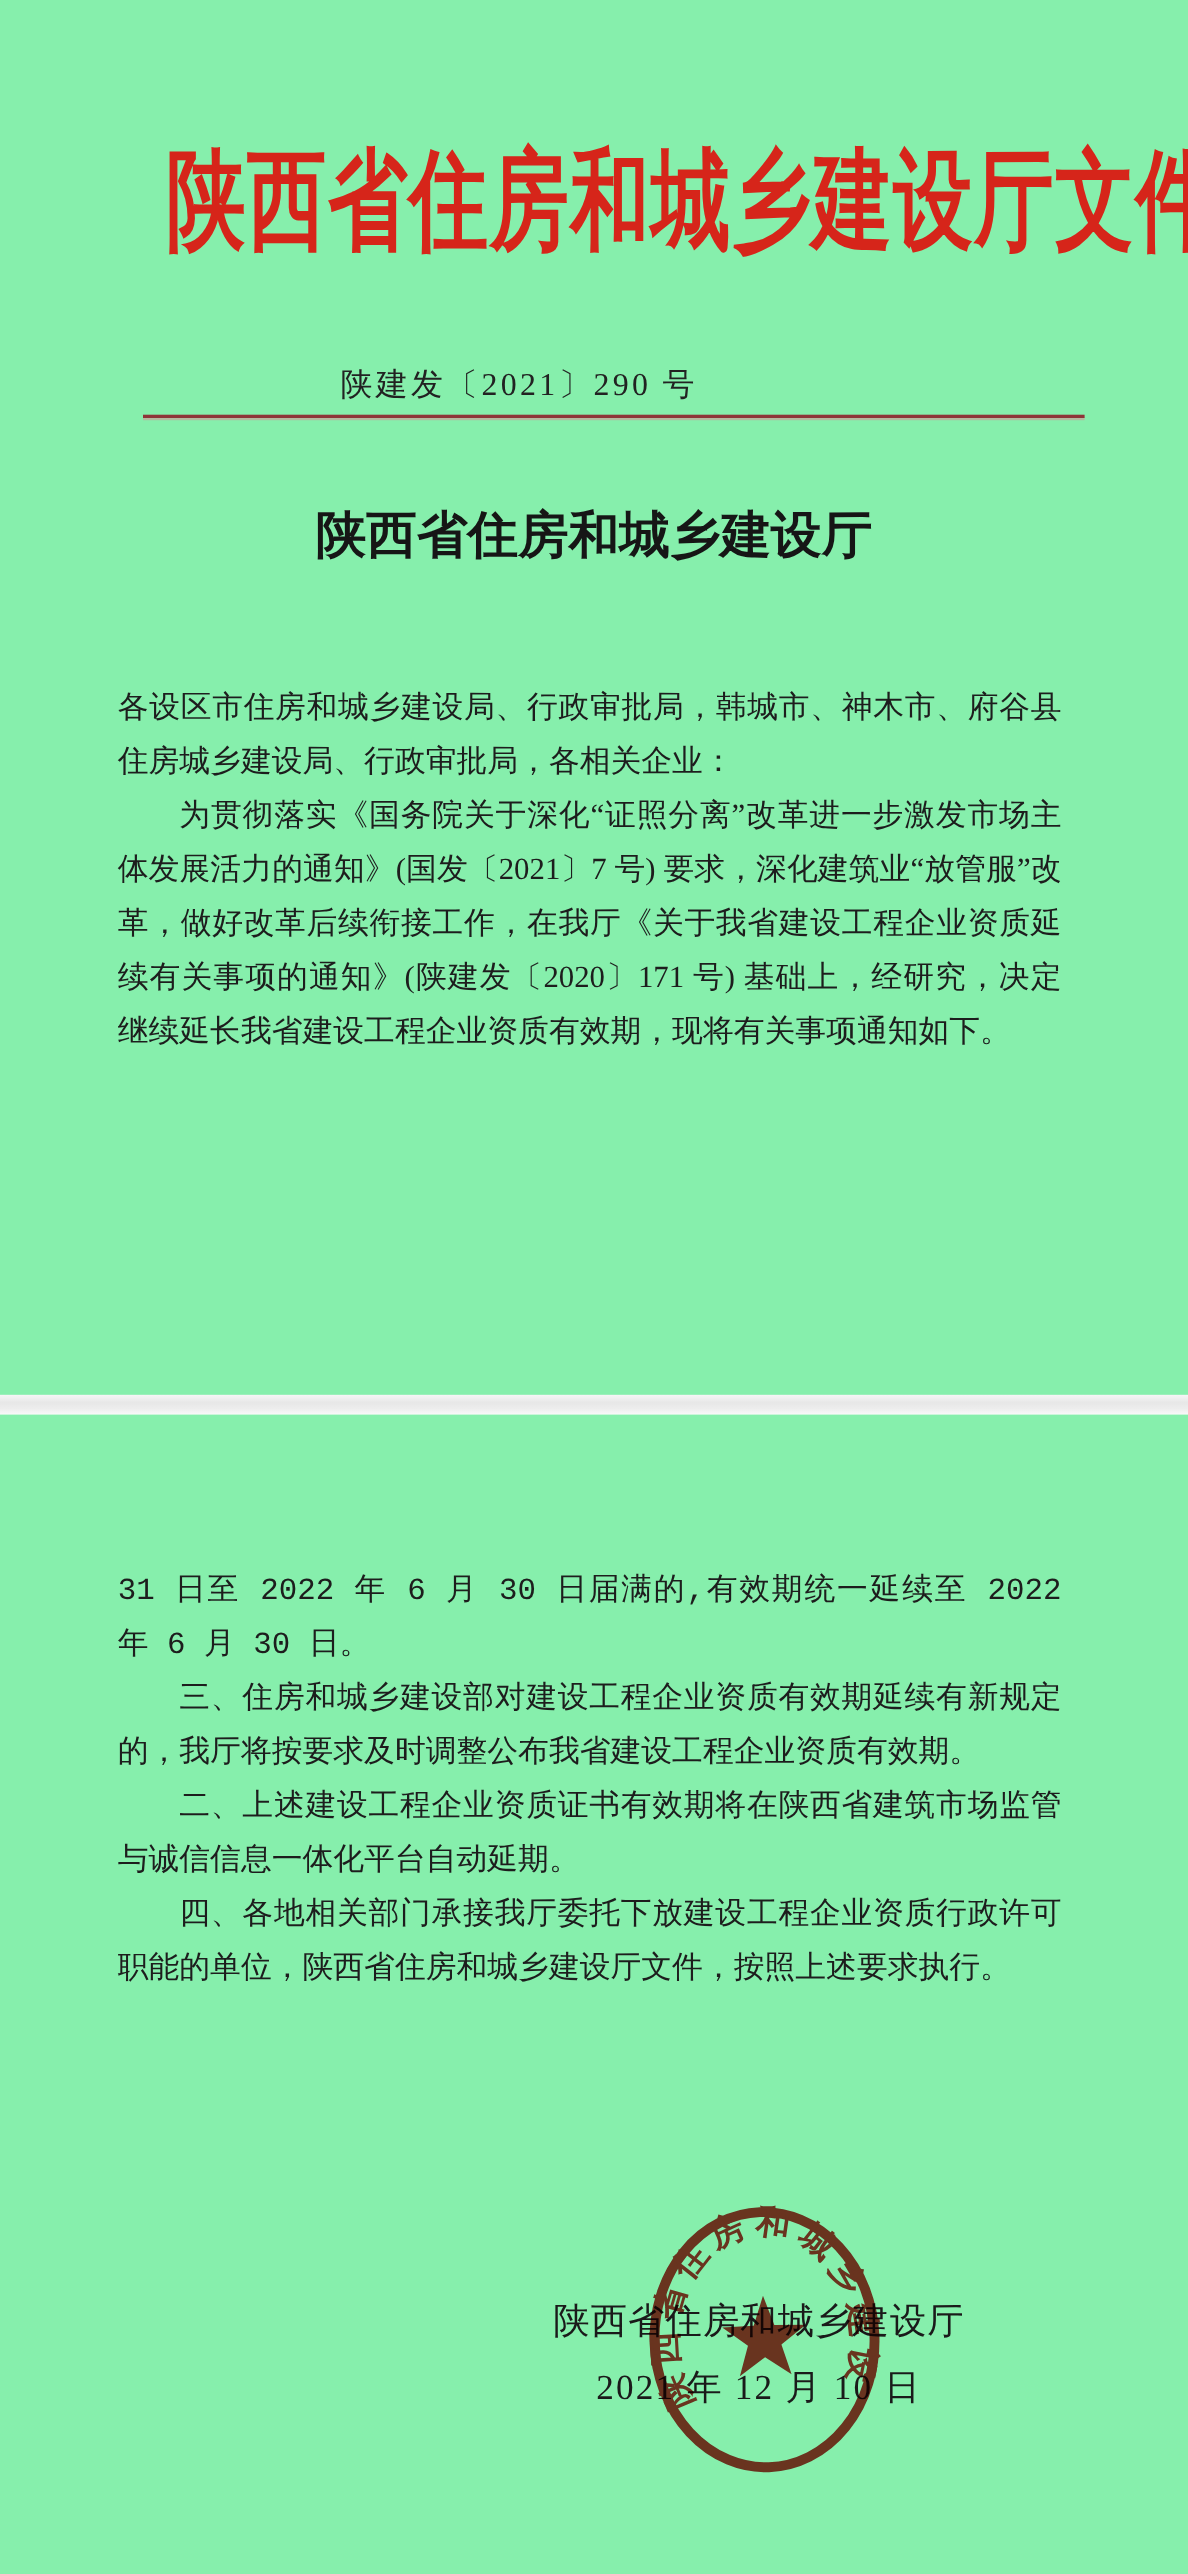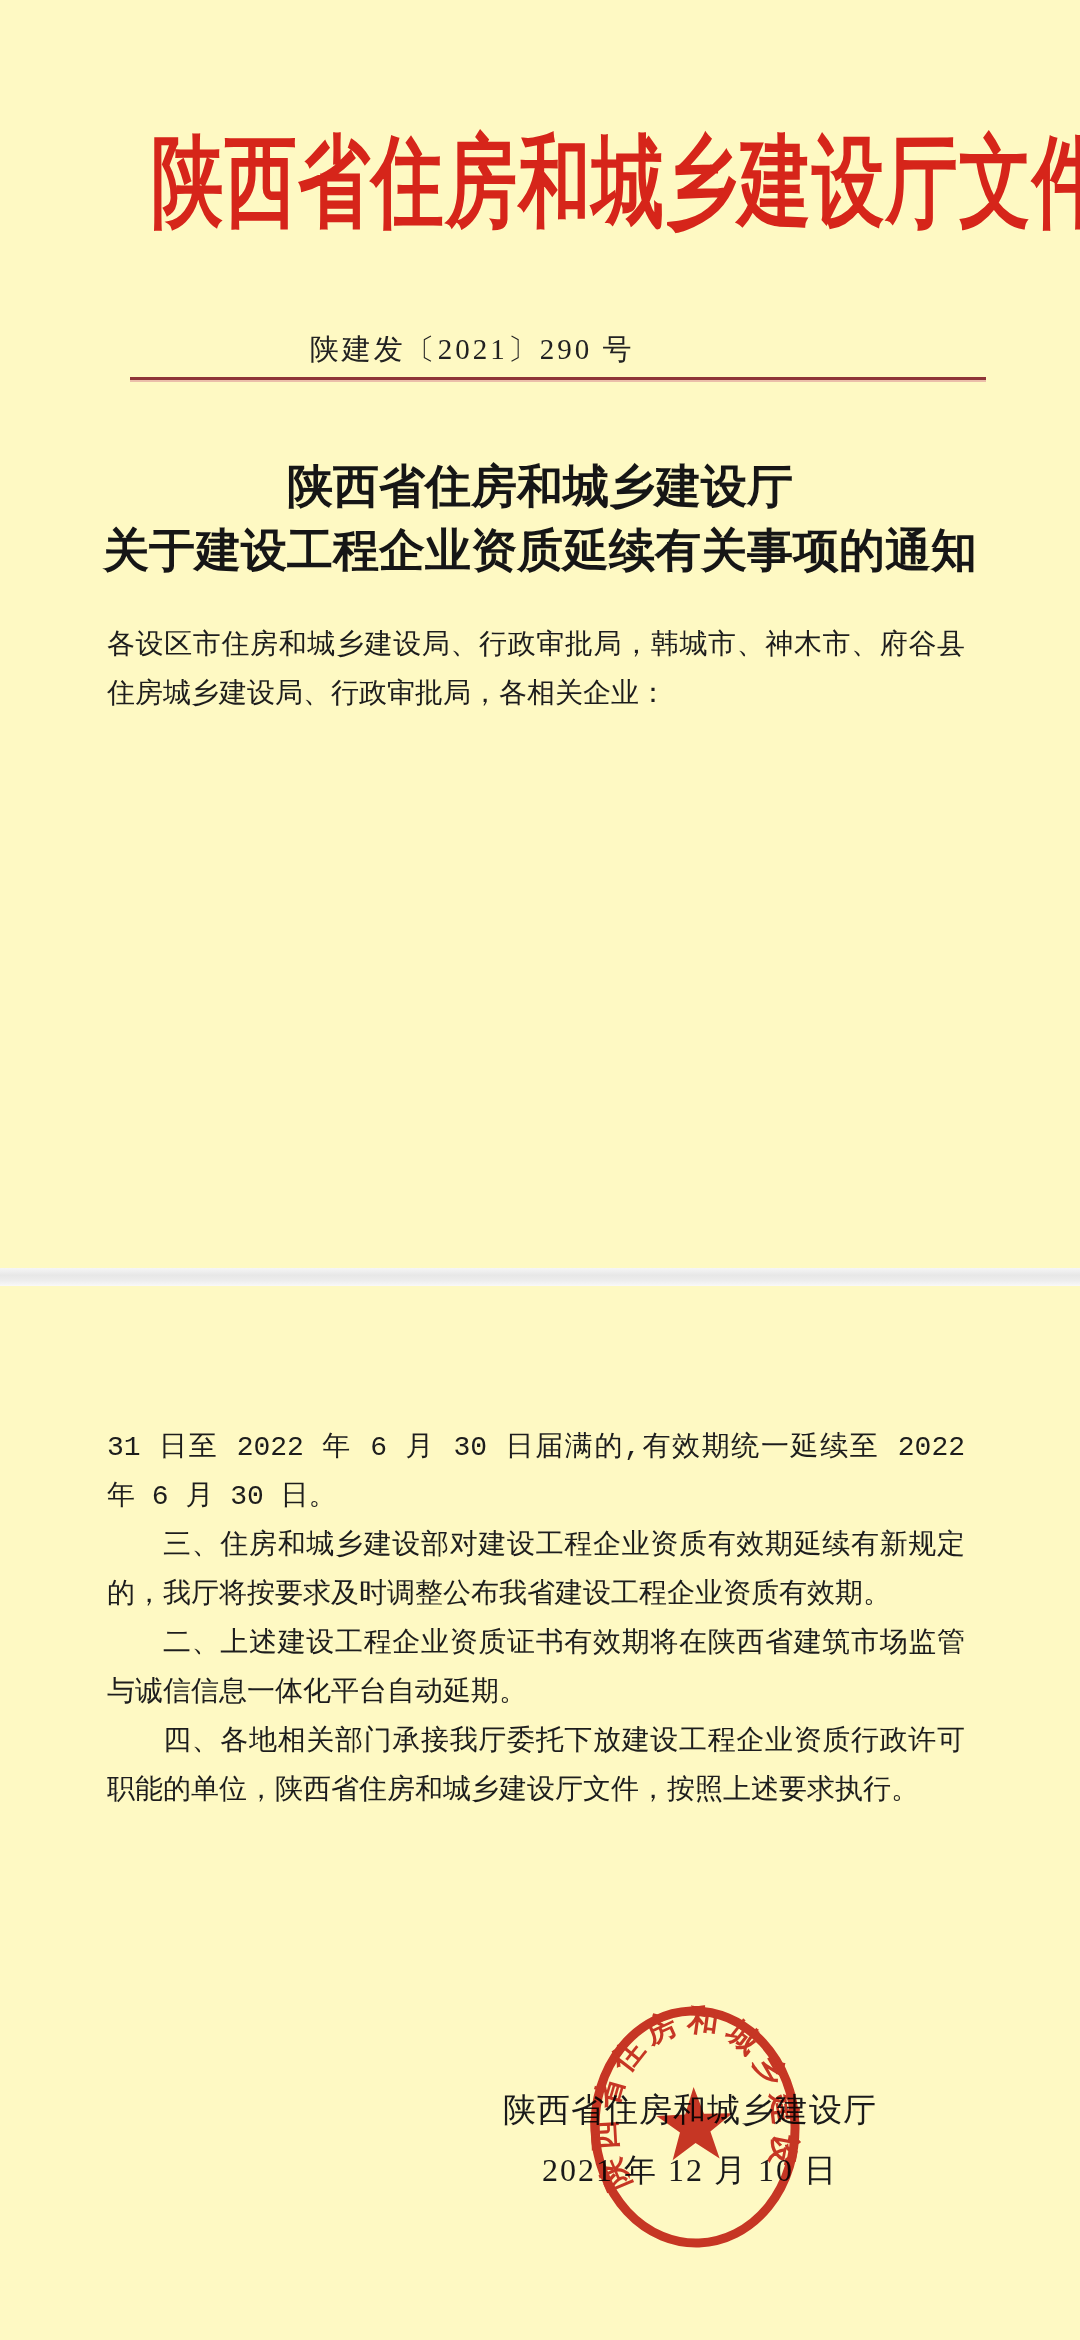--- a/index.html
+++ b/index.html
@@ -1,18 +1,18 @@
 <!DOCTYPE html>
 <html><head>
 <meta charset="utf-8">
 <style>
   html,body{margin:0;padding:0;background:#ffffff;}
   .screen{
     position:relative;width:1080px;height:2340px;overflow:hidden;
-    background:#fef9c3;color:#1c1c1c;
+    background:#86efac;color:#1c1c1c;
     font-family:"Liberation Serif","DejaVu Serif",serif;
   }
   .masthead{
     position:absolute;top:116px;left:0;width:1080px;text-align:center;
     font-size:100px;font-weight:bold;color:#d6251a;white-space:nowrap;
     transform:scaleX(0.72);transform-origin:50% 50%;letter-spacing:2px;
   }
   .docnum{
     position:absolute;top:330px;left:0;width:944px;text-align:center;
     font-size:29px;letter-spacing:3px;color:#222;
@@ -54,25 +54,25 @@
 <div class="screen">
 
   <div class="masthead">陕西省住房和城乡建设厅文件</div>
 
   <div class="docnum">陕建发〔2021〕290 号</div>
 
   <div class="red-rule"></div>
 
   <div class="doc-title">
     <div>陕西省住房和城乡建设厅</div>
-    <div>关于建设工程企业资质延续有关事项的通知</div>
   </div>
 
   <div class="body-block block-page1">
     <p>各设区市住房和城乡建设局、行政审批局，韩城市、神木市、府谷县住房城乡建设局、行政审批局，各相关企业：</p>
+    <p class="indent">为贯彻落实《国务院关于深化“证照分离”改革进一步激发市场主体发展活力的通知》(国发〔2021〕7 号) 要求，深化建筑业“放管服”改革，做好改革后续衔接工作，在我厅《关于我省建设工程企业资质延续有关事项的通知》(陕建发〔2020〕171 号) 基础上，经研究，决定继续延长我省建设工程企业资质有效期，现将有关事项通知如下。</p>
   </div>
 
   <div class="page-band"></div>
 
   <div class="body-block block-page2">
     <p>31 日至 2022 年 6 月 30 日届满的,有效期统一延续至 2022 年 6 月 30 日。</p>
     <p class="indent">三、住房和城乡建设部对建设工程企业资质有效期延续有新规定的，我厅将按要求及时调整公布我省建设工程企业资质有效期。</p>
     <p class="indent">二、上述建设工程企业资质证书有效期将在陕西省建筑市场监管与诚信信息一体化平台自动延期。</p>
     <p class="indent">四、各地相关部门承接我厅委托下放建设工程企业资质行政许可职能的单位，陕西省住房和城乡建设厅文件，按照上述要求执行。</p>
   </div>

